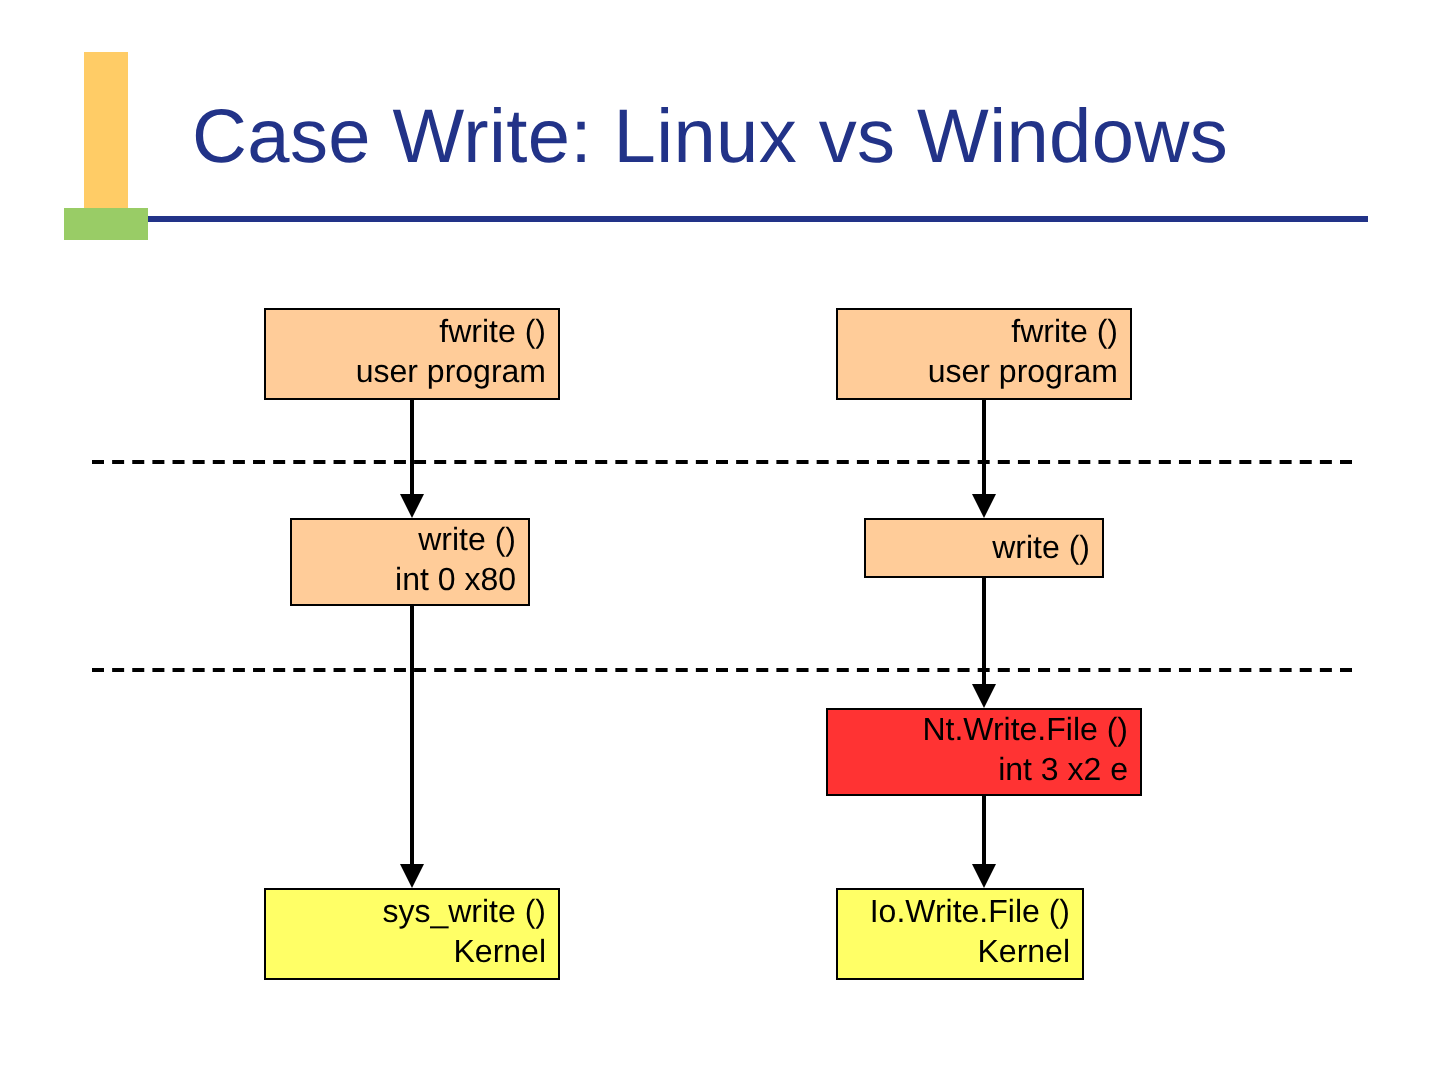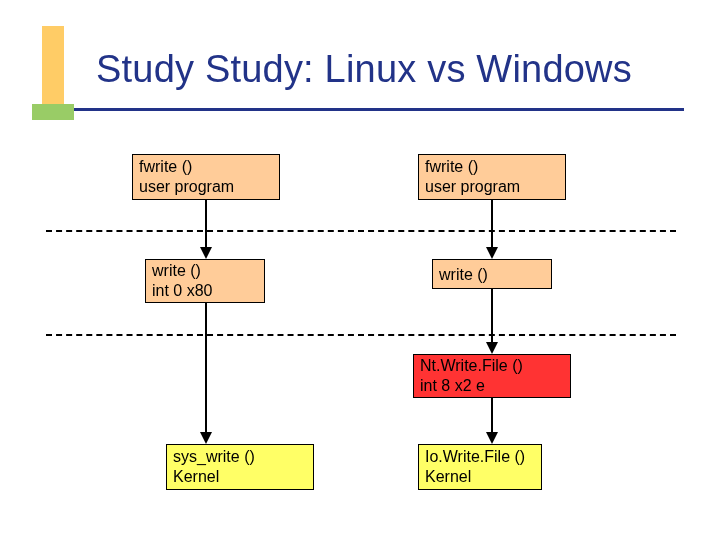--- a/index.html
+++ b/index.html
@@ -39,21 +39,21 @@
     letter-spacing: 0.2px;
   }
   .stage {
     position: absolute;
     top: 140px; left: 0;
     width: 720px; height: 400px;
   }
   .box {
     position: absolute;
     border: 1.5px solid #000;
-    text-align: left;
+    text-align: right;
     font-size: 16px;
     line-height: 1.25;
     display: flex;
     flex-direction: column;
     justify-content: center;
     padding: 2px 6px;
     white-space: pre-line;
   }
   .orange { background: #ffcc99; }
   .red    { background: #ff3333; color: #000; }
@@ -67,41 +67,41 @@
     position: absolute;
     overflow: visible;
   }
 </style>
 </head>
 <body>
 
 <div class="decor-top"></div>
 <div class="decor-left"></div>
 <div class="rule"></div>
-<div class="title">Study Study: Linux vs Windows</div>
+<div class="title">Case Write: Linux vs Windows</div>
 
 <div class="stage">
 
   <div class="box orange" style="top:14px; left:132px; width:148px; height:46px;">fwrite ()
 user program</div>
   <div class="box orange" style="top:14px; left:418px; width:148px; height:46px;">fwrite ()
 user program</div>
 
   <div class="dashsep" style="top:90px;"></div>
 
   <div class="box orange" style="top:119px; left:145px; width:120px; height:44px;">write ()
 int 0 x80</div>
   <div class="box orange" style="top:119px; left:432px; width:120px; height:30px; padding-top:4px;">write ()</div>
 
   <div class="dashsep" style="top:194px;"></div>
 
   <div class="box red" style="top:214px; left:413px; width:158px; height:44px;">Nt.Write.File ()
-int 8 x2 e</div>
+int 3 x2 e</div>
 
-  <div class="box yellow" style="top:304px; left:132px; width:148px; height:46px;margin-left:34px;">sys_write ()
+  <div class="box yellow" style="top:304px; left:132px; width:148px; height:46px;">sys_write ()
 Kernel</div>
   <div class="box yellow" style="top:304px; left:418px; width:124px; height:46px;">Io.Write.File ()
 Kernel</div>
 
   <svg class="arrow" style="left:198px; top:60px; width:16px; height:60px;">
     <line x1="8" y1="0" x2="8" y2="48" stroke="#000" stroke-width="2"></line>
     <polygon points="8,59 2,47 14,47" fill="#000"></polygon>
   </svg>
 
   <svg class="arrow" style="left:198px; top:163px; width:16px; height:142px;">

